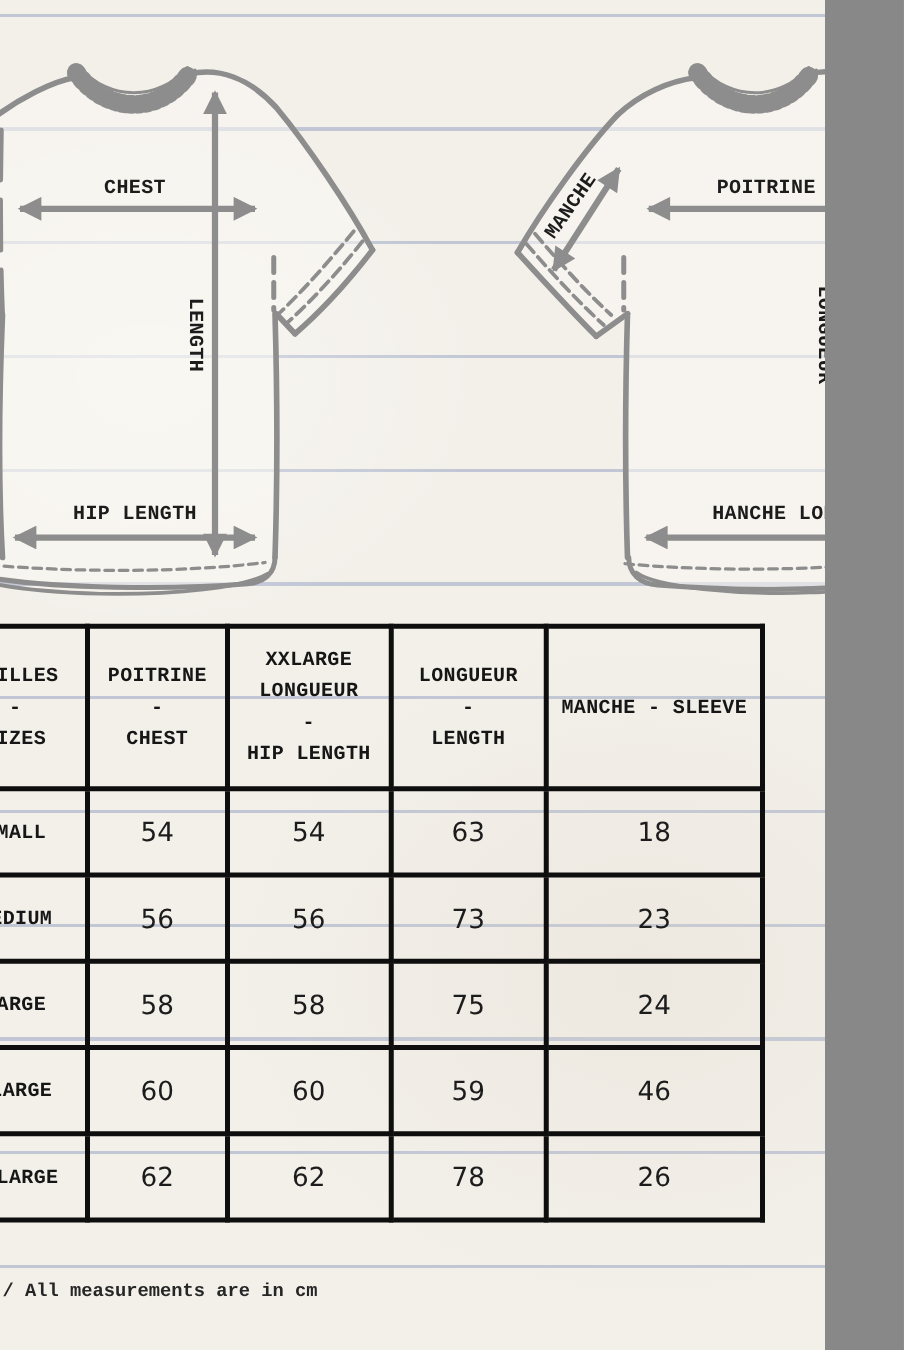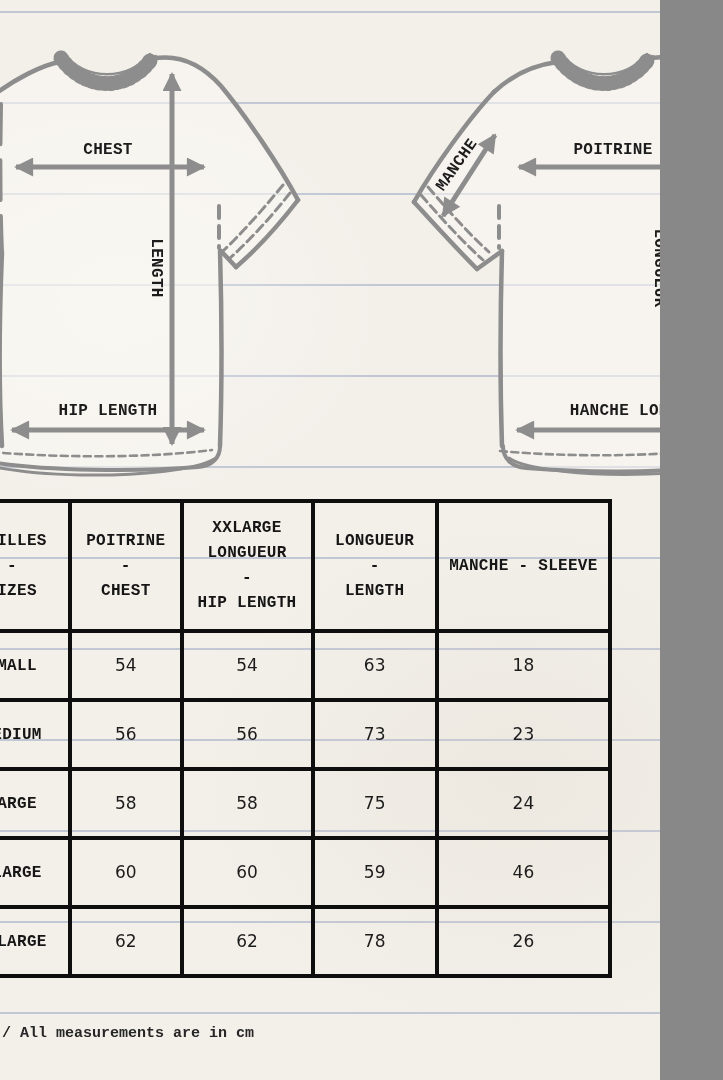--- a/index.html
+++ b/index.html
@@ -22,21 +22,21 @@
   .dim-label.rot-55{transform:translate(-50%,-50%) rotate(-55deg);}
   table.size-table{position:absolute;left:-48px;top:499px;z-index:4;border-collapse:collapse;
     table-layout:fixed;background:transparent;}
   table.size-table th, table.size-table td{
     border:4px solid #0e0e0e;text-align:center;vertical-align:middle;padding:0;}
   table.size-table th{height:126px;font-weight:700;font-size:16px;color:#161616;
     letter-spacing:.3px;line-height:25px;}
   table.size-table th span{display:block;}
   table.size-table td{height:65px;}
   td .size-txt{font-family:"Liberation Mono",monospace;font-weight:700;font-size:16px;color:#161616;letter-spacing:.3px;}
-  td .num-txt{font-family:"DejaVu Sans",sans-serif;font-weight:400;font-size:17px;color:#1c1c1c;}
+  td .num-txt{font-family:"DejaVu Sans",sans-serif;font-weight:400;font-size:21px;color:#1c1c1c;}
   .footnotes{position:absolute;left:2px;top:1027px;z-index:4;font-weight:700;
     font-size:15px;line-height:13.6px;color:#262626;white-space:nowrap;letter-spacing:0;}
 </style>
 </head>
 <body>
 
 <div class="stage">
 
   <svg class="shirts-svg" width="723" height="492" viewBox="0 0 723 492">
     <defs>

